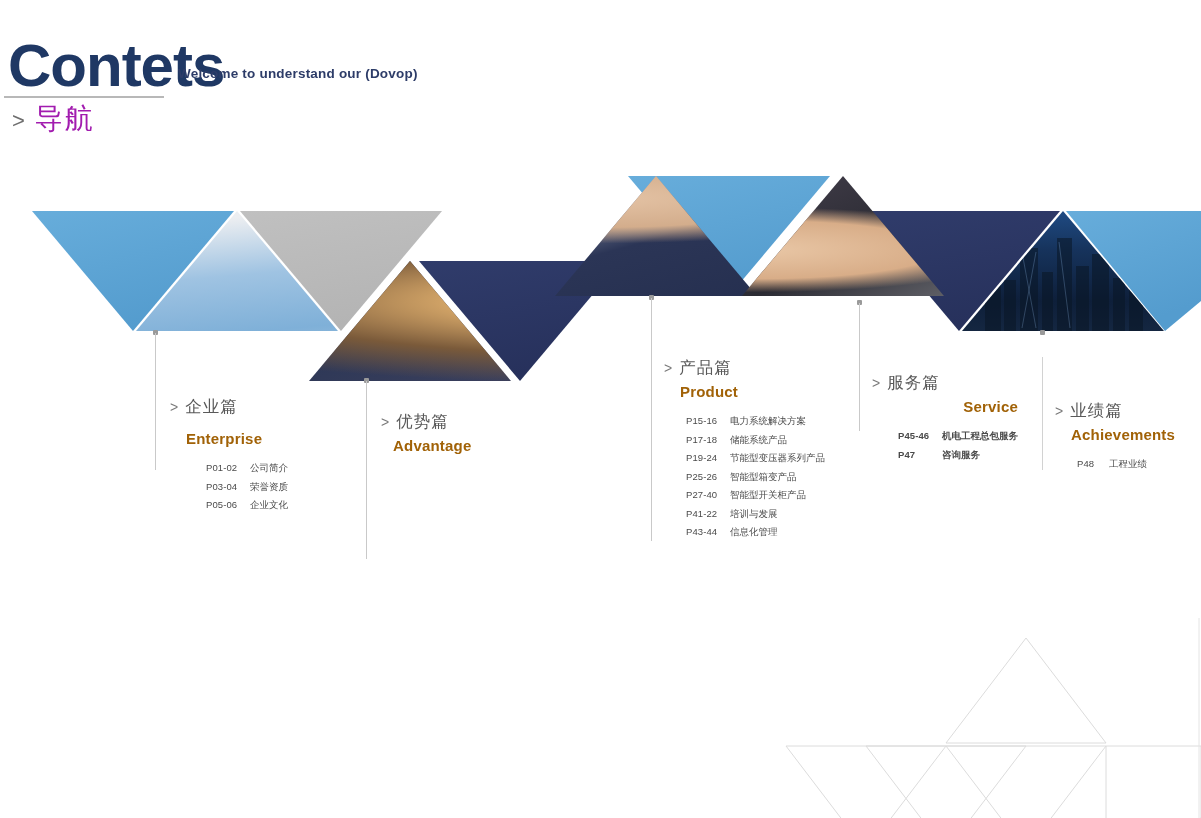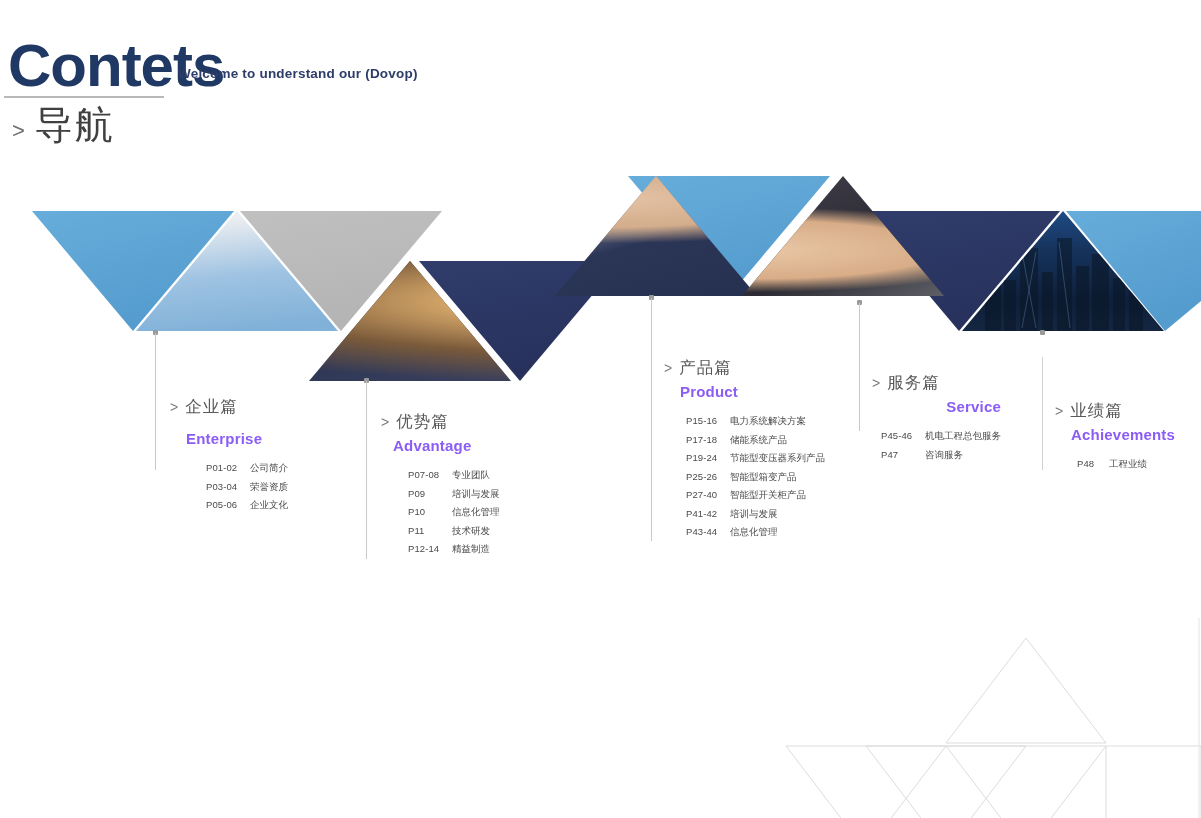--- a/index.html
+++ b/index.html
@@ -22,21 +22,21 @@
   #title-welcome{
     position:absolute;left:178px;top:66px;
     font-size:13.5px;font-weight:bold;color:#2d3c68;
     letter-spacing:0.2px;
   }
   #subtitle-row{
     position:absolute;left:12px;top:100px;
     display:flex;align-items:baseline;gap:10px;
   }
   #subtitle-chev{font-size:22px;color:#6e6e6e;font-weight:300;}
-  #subtitle-cn{font-size:38px;color:#404040;letter-spacing:2px;}
+  #subtitle-cn{font-size:28px;color:#a21caf;letter-spacing:2px;}
 
   
   #tri-band{position:absolute;left:0;top:168px;width:1201px;height:215px;}
   .tri{position:absolute;}
 
   
   .ph-man1{background:
       radial-gradient(ellipse 60% 50% at 52% 18%, #e8c7a8 0%, #dcb292 26%, rgba(220,178,146,0) 48%),
       linear-gradient(175deg,#f3f4f6 0%,#eceef1 22%,#9fc3e2 40%,#7fb0d8 58%,#b9cfe2 78%,#e9edf1 100%);
   }
@@ -58,21 +58,21 @@
       radial-gradient(ellipse 40% 20% at 30% 78%, #f3c98a 0%, rgba(243,201,138,0) 60%);
   }
 
   
   .section{position:absolute;}
   .connector{position:absolute;width:1px;background:#c9c9c9;}
   .conn-dot{position:absolute;width:5px;height:5px;background:#9a9a9a;border-radius:1px;}
   .sec-title-row{display:flex;align-items:baseline;gap:7px;white-space:nowrap;}
   .sec-chev{font-size:14px;color:#7a7a7a;}
   .sec-cn{font-size:16.5px;color:#5a5a5a;letter-spacing:1px;}
-  .sec-en{font-size:15px;font-weight:bold;color:#8b5cf6;margin-top:4px;letter-spacing:0.2px;}
+  .sec-en{font-size:15px;font-weight:bold;color:#a16207;margin-top:4px;letter-spacing:0.2px;}
   .sec-list{margin-top:12px;}
   .sec-row{display:flex;font-size:9.5px;color:#4a4a4a;line-height:18.5px;white-space:nowrap;}
   .sec-pg{width:44px;flex:none;letter-spacing:0.1px;}
   .sec-tx{color:#4a4a4a;}
   .vdivider{position:absolute;width:1px;background:#d2d2d2;}
 
   
   #deco{position:absolute;right:0;bottom:0;width:440px;height:200px;pointer-events:none;}
 </style>
 </head>
@@ -203,42 +203,20 @@
 
 <div class="section" style="left:366px;top:378px;">
   <div class="conn-dot" style="left:-2px;top:0;"></div>
   <div class="connector" style="left:0;top:3px;height:178px;"></div>
   <div style="position:absolute;left:15px;top:33px;">
     <div class="sec-title-row">
       <span class="sec-chev">&gt;</span>
       <span class="sec-cn">优势篇</span>
     </div>
     <div class="sec-en" style="margin-left:12px;">Advantage</div>
-    <div class="sec-list" style="margin-left:27px;">
-      <div class="sec-row">
-        <span class="sec-pg">P07-08</span>
-        <span class="sec-tx">专业团队</span>
-      </div>
-      <div class="sec-row">
-        <span class="sec-pg">P09</span>
-        <span class="sec-tx">培训与发展</span>
-      </div>
-      <div class="sec-row">
-        <span class="sec-pg">P10</span>
-        <span class="sec-tx">信息化管理</span>
-      </div>
-      <div class="sec-row">
-        <span class="sec-pg">P11</span>
-        <span class="sec-tx">技术研发</span>
-      </div>
-      <div class="sec-row">
-        <span class="sec-pg">P12-14</span>
-        <span class="sec-tx">精益制造</span>
-      </div>
-    </div>
   </div>
 </div>
 
 <div class="section" style="left:651px;top:295px;">
   <div class="conn-dot" style="left:-2px;top:0;"></div>
   <div class="connector" style="left:0;top:3px;height:243px;"></div>
   <div style="position:absolute;left:13px;top:62px;">
     <div class="sec-title-row">
       <span class="sec-chev">&gt;</span>
       <span class="sec-cn">产品篇</span>
@@ -259,41 +237,41 @@
       </div>
       <div class="sec-row">
         <span class="sec-pg">P25-26</span>
         <span class="sec-tx">智能型箱变产品</span>
       </div>
       <div class="sec-row">
         <span class="sec-pg">P27-40</span>
         <span class="sec-tx">智能型开关柜产品</span>
       </div>
       <div class="sec-row">
-        <span class="sec-pg">P41-42</span>
+        <span class="sec-pg">P41-22</span>
         <span class="sec-tx">培训与发展</span>
       </div>
       <div class="sec-row">
         <span class="sec-pg">P43-44</span>
         <span class="sec-tx">信息化管理</span>
       </div>
     </div>
   </div>
 </div>
 
 <div class="section" style="left:859px;top:300px;">
   <div class="conn-dot" style="left:-2px;top:0;"></div>
   <div class="connector" style="left:0;top:3px;height:128px;"></div>
   <div style="position:absolute;left:13px;top:72px;">
     <div class="sec-title-row">
       <span class="sec-chev">&gt;</span>
       <span class="sec-cn">服务篇</span>
     </div>
     <div class="sec-en" style="margin-left:16px;text-align:right;">Service</div>
-    <div class="sec-list" style="margin-left:9px;">
+    <div class="sec-list" style="margin-left:26px;font-weight:bold;">
       <div class="sec-row">
         <span class="sec-pg">P45-46</span>
         <span class="sec-tx">机电工程总包服务</span>
       </div>
       <div class="sec-row">
         <span class="sec-pg">P47</span>
         <span class="sec-tx">咨询服务</span>
       </div>
     </div>
   </div>

